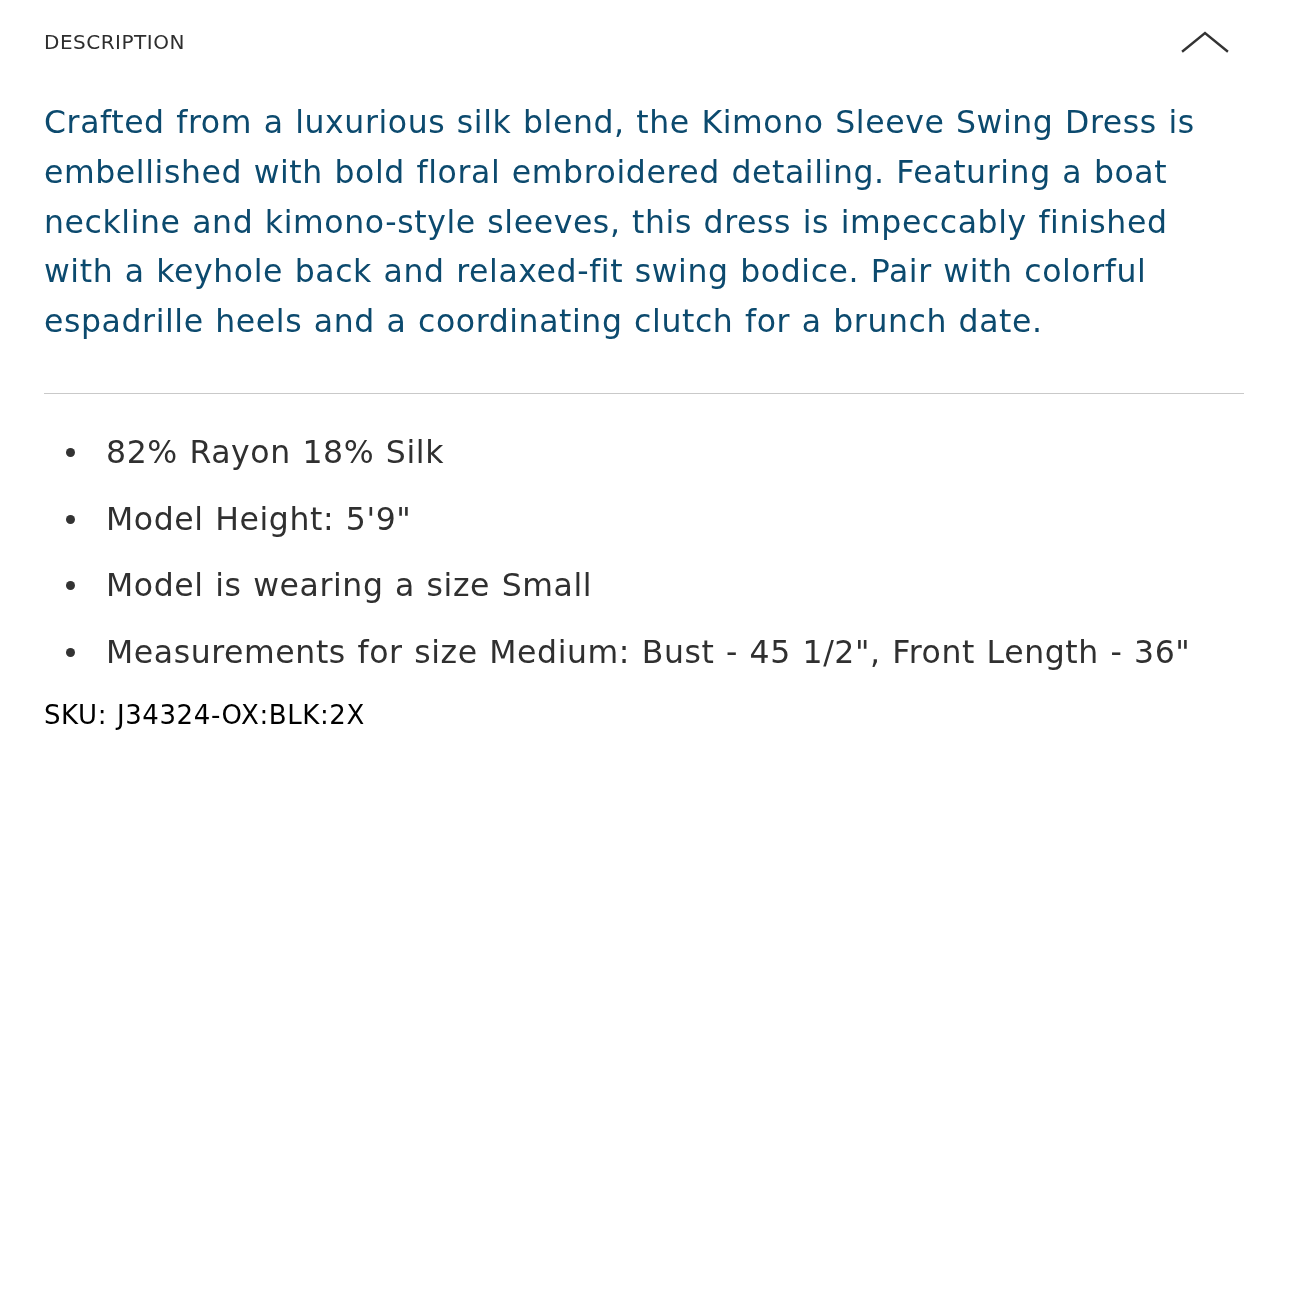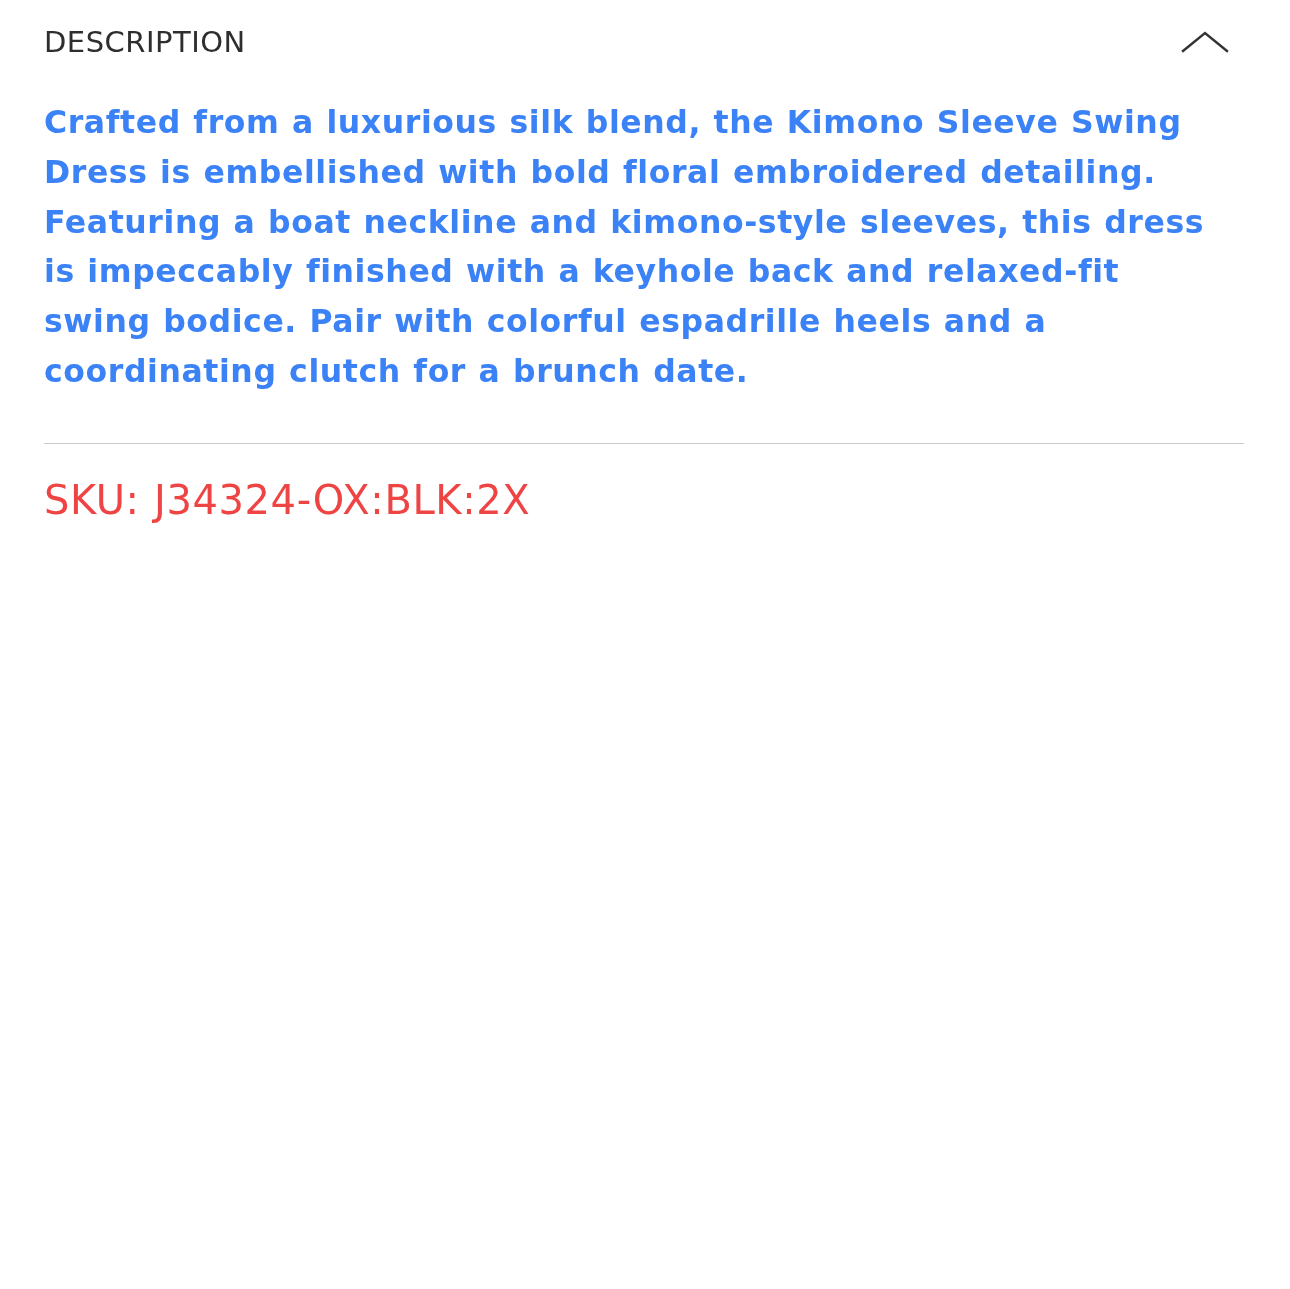--- a/index.html
+++ b/index.html
@@ -24,21 +24,21 @@
   .section {
     position: relative;
   }
   .section-header {
     display: flex;
     align-items: center;
     justify-content: space-between;
     padding-top: 22px;
   }
   .section-title {
-    font-size: 29px;
+    font-size: 20px;
     letter-spacing: 0.5px;
     font-weight: 400;
     color: #2e2e2e;
     line-height: 1.2;
   }
   .chevron {
     width: 54px;
     height: 40px;
     display: flex;
     align-items: center;
@@ -46,22 +46,22 @@
     margin-right: 14px;
   }
   .chevron svg {
     display: block;
   }
   .desc-body {
     margin-top: 36px;
     font-size: 31.5px;
     line-height: 1.58;
     letter-spacing: 0.6px;
-    color: #3b82f6;
-    font-weight: 700;
+    color: #0c4a6e;
+    font-weight: 400;
     max-width: 1185px;
     word-spacing: 1px;
   }
   .divider {
     margin-top: 46px;
     border-top: 1px solid #c9c9c9;
     width: 1200px;
   }
   .details-list {
     list-style: none;
@@ -83,24 +83,24 @@
     content: "";
     position: absolute;
     left: 22px;
     top: 20px;
     width: 9px;
     height: 9px;
     background: #333;
     border-radius: 50%;
   }
   .sku {
-    margin-top: 26px;
-    font-size: 40px;
+    margin-top: 19px;
+    font-size: 26px;
     letter-spacing: 0.6px;
-    color: #ef4444;
+    color: #000000;
     line-height: 1.5;
     word-spacing: 1px;
   }
 </style>
 </head>
 <body>
 
 <div class="page">
 
   <div class="section">
@@ -111,16 +111,22 @@
           <path d="M3 24 L25 6 L47 24" stroke="#333333" stroke-width="2.4" fill="none" stroke-linecap="square"></path>
         </svg>
       </div>
     </div>
     <div class="desc-body">Crafted from a luxurious silk blend, the Kimono Sleeve Swing Dress is embellished with bold floral embroidered detailing. Featuring a boat neckline and kimono-style sleeves, this dress is impeccably finished with a keyhole back and relaxed-fit swing bodice. Pair with colorful espadrille heels and a coordinating clutch for a brunch date.</div>
   </div>
 
   <div class="divider"></div>
 
   <div class="section">
+    <ul class="details-list">
+      <li>82% Rayon 18% Silk</li>
+      <li>Model Height: 5'9"</li>
+      <li>Model is wearing a size Small</li>
+      <li>Measurements for size Medium: Bust - 45 1/2", Front Length - 36"</li>
+    </ul>
     <div class="sku">SKU: J34324-OX:BLK:2X</div>
   </div>
 
 </div>
 
 </body></html>

